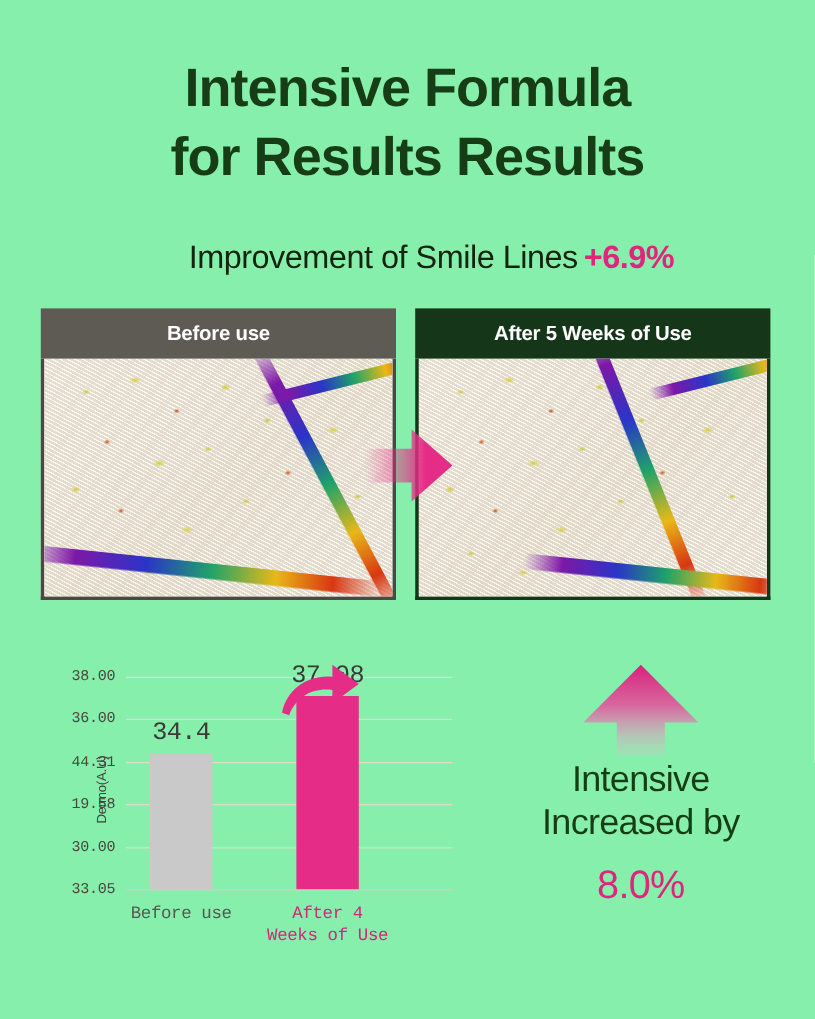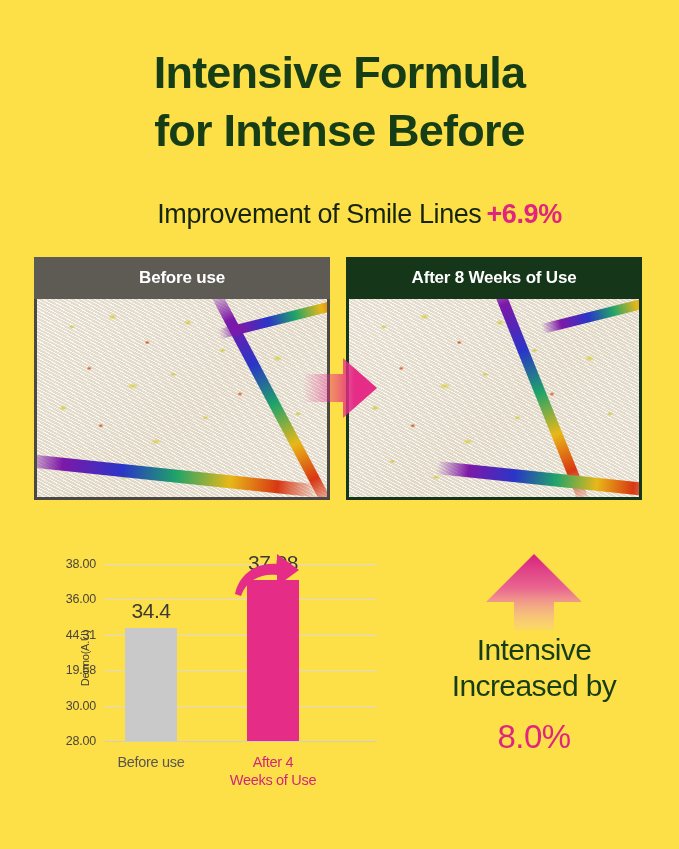--- a/index.html
+++ b/index.html
@@ -9,21 +9,21 @@
     height: 849px;
     background: #f7f4ed;
     font-family: "Liberation Sans", sans-serif;
     overflow: hidden;
   }
 
   #page {
     position: relative;
     width: 679px;
     height: 849px;
-    background: #fde047;
+    background: #86efac;
   }
 
   
   .headline {
     position: absolute;
     top: 44px;
     left: 0;
     width: 679px;
     text-align: center;
     color: #163d16;
@@ -180,20 +180,21 @@
     transform: rotate(-90deg);
     transform-origin: center;
     letter-spacing: -0.2px;
   }
   .plot {
     position: absolute;
     left: 71px;
     top: 16px;
     width: 272px;
     height: 177px;
+    font-family: Liberation Mono, monospace;
   }
   .gridrow {
     position: absolute;
     left: 0;
     width: 100%;
     height: 1px;
     background: #dedad1;
   }
   .gridrow.base { background: #d2cec5; }
   .ytick {
@@ -283,41 +284,41 @@
     margin-top: 13px;
   }
 </style>
 </head>
 <body>
 
 <div id="page">
 
   <h1 class="headline">
     <span class="hl-line">Intensive Formula</span>
-    <span class="hl-line">for Intense Before</span>
+    <span class="hl-line">for Results Results</span>
   </h1>
 
   <div class="subtitle">
     <span>Improvement of Smile Lines</span><span class="pct">+6.9%</span>
   </div>
 
   <div class="panels">
 
     <div class="panel left">
       <div class="panel-header">Before use</div>
       <div class="panel-img">
         <div class="skin"></div>
         <div class="crease c-diag"></div>
         <div class="crease c-bot"></div>
         <div class="crease c-top"></div>
       </div>
     </div>
 
     <div class="panel right">
-      <div class="panel-header">After 8 Weeks of Use</div>
+      <div class="panel-header">After 5 Weeks of Use</div>
       <div class="panel-img">
         <div class="skin"></div>
         <div class="crease c-diag"></div>
         <div class="crease c-bot"></div>
         <div class="crease c-top"></div>
       </div>
     </div>
   </div>
 
   <svg class="panel-arrow" viewBox="0 0 74 62">
@@ -347,21 +348,21 @@
       <div class="gridrow" style="top:70.8px">
         <span class="ytick">44.31</span>
       </div>
       <div class="gridrow" style="top:106.2px">
         <span class="ytick">19.58</span>
       </div>
       <div class="gridrow" style="top:141.6px">
         <span class="ytick">30.00</span>
       </div>
       <div class="gridrow base" style="top:177px">
-        <span class="ytick">28.00</span>
+        <span class="ytick">33.05</span>
       </div>
 
       <div class="bar before" id="bar0" style="height: 113.28px;">
         <span class="bar-value">34.4</span>
         <span class="xlabel">
           <span>Before use</span>
         </span>
       </div>
 
       <div class="bar after" id="bar1" style="height: 160.716px;">

